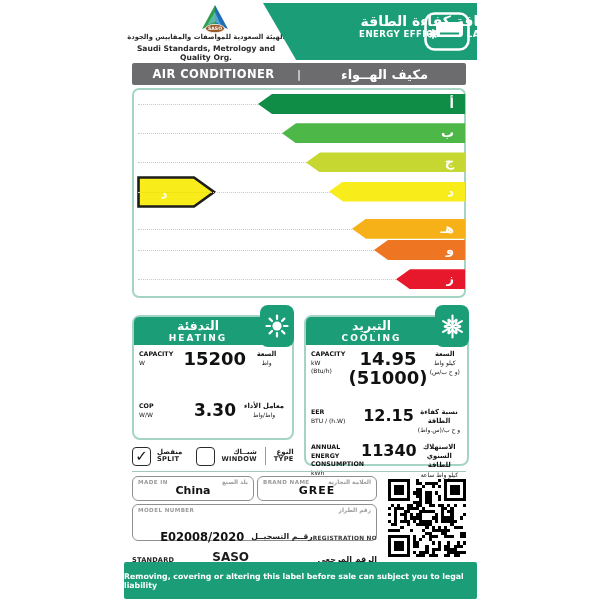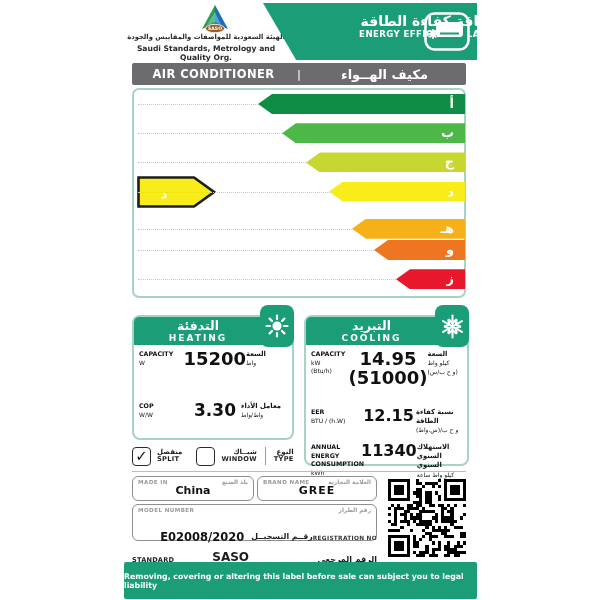--- a/index.html
+++ b/index.html
@@ -44,21 +44,21 @@
   .panel-header{position:relative;height:28px;background:var(--green);border-radius:5px 5px 0 0;
                 display:flex;flex-direction:column;align-items:center;justify-content:center;
                 color:#fff;font-weight:bold;padding-right:30px;box-sizing:border-box;}
   .panel-title-ar{font-size:12.5px;line-height:1.05;}
   .panel-title-en{font-size:9px;letter-spacing:2px;}
   .panel-icon{position:absolute;top:-12px;right:-2px;width:34px;height:42px;background:var(--green);
               border-radius:8px;display:flex;align-items:center;justify-content:center;}
   .prow{display:flex;align-items:flex-start;padding:5px 5px 0 5px;}
   .prow .en{width:50px;font-size:6.3px;font-weight:bold;line-height:1.35;color:#111;}
   .prow .val{flex:1;text-align:center;font-weight:bold;font-size:18px;line-height:1.05;color:#111;}
-  .prow .ar{width:46px;font-size:6.8px;font-weight:bold;line-height:1.35;color:#111;text-align:left;direction:rtl;}
+  .prow .ar{width:46px;font-size:6.8px;font-weight:bold;line-height:1.35;color:#111;text-align:center;direction:rtl;}
   .prow .sub{font-weight:normal;font-size:6px;}
 
   
   .type-row{position:absolute;left:8px;top:441px;width:162px;height:24px;display:flex;align-items:center;gap:6px;}
   .chk{width:19px;height:19px;border:1.6px solid #2b2b2b;border-radius:4px;background:#fff;
        font-size:15px;font-weight:bold;line-height:17px;text-align:center;color:#111;box-sizing:border-box;}
   .opt-labels{display:flex;flex-direction:column;line-height:1.15;}
   .opt-ar{font-size:7px;font-weight:bold;direction:rtl;}
   .opt-en{font-size:6.6px;font-weight:bold;letter-spacing:.3px;}
   .type-sep{width:1px;height:18px;background:#9a9a9a;margin:0 2px;}
@@ -262,21 +262,21 @@
       </div>
       <div class="prow">
         <span class="en">
           <span>ANNUAL ENERGY</span><br>
           <span>CONSUMPTION</span><br>
           <span class="sub">kWh</span>
         </span>
         <span class="val" style="font-size:16px;">11340</span>
         <span class="ar" dir="rtl">
           <span>الاستهلاك السنوي</span><br>
-          <span>السنوي</span><br>
+          <span>للطاقة</span><br>
           <span class="sub">كيلو واط ساعة</span>
         </span>
       </div>
     </div>
 
     <div class="type-row">
       <span class="chk">✓</span>
       <span class="opt-labels">
         <span class="opt-ar">منفصل</span>
         <span class="opt-en">SPLIT</span>

